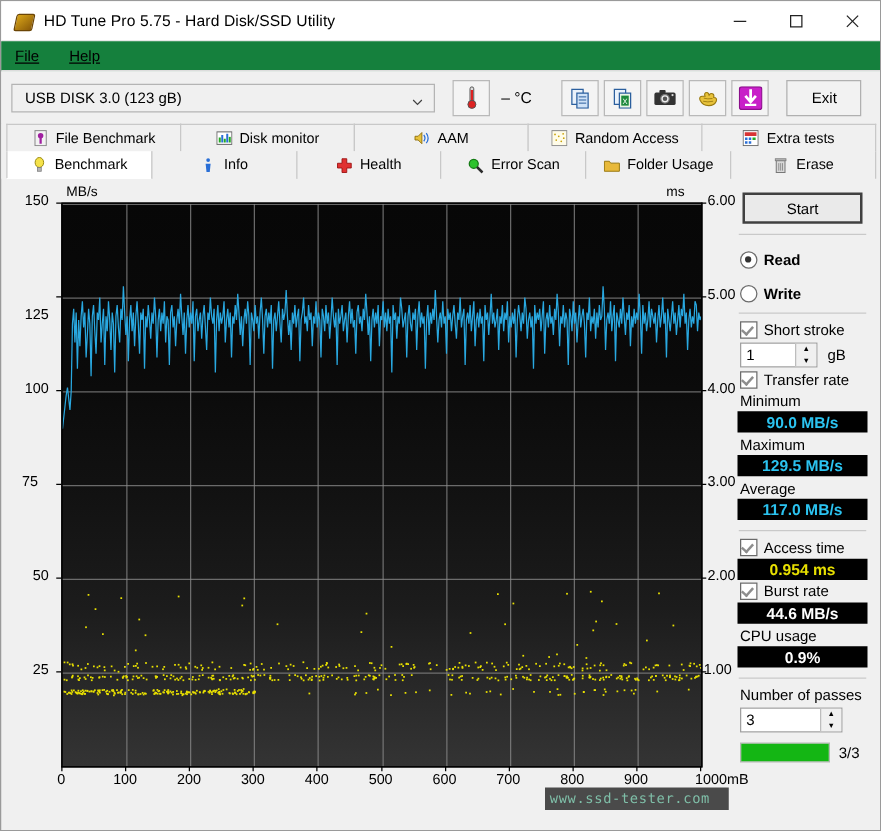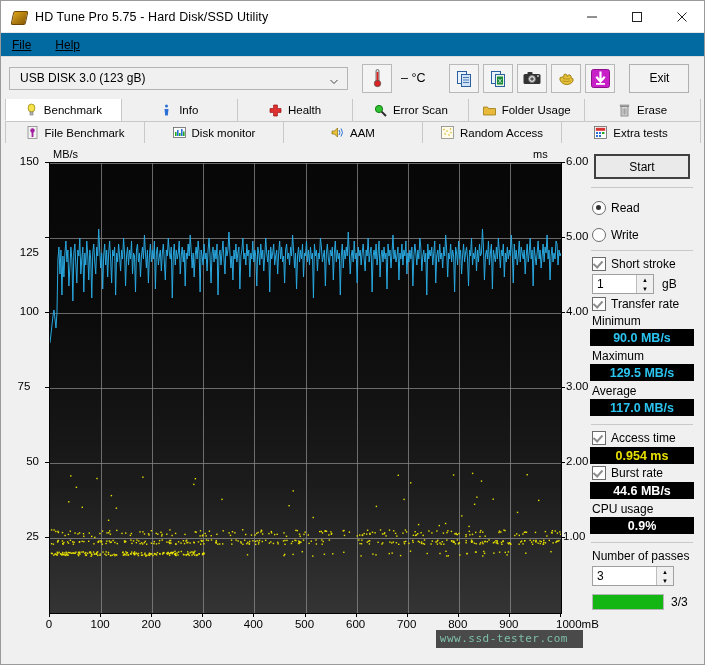--- a/index.html
+++ b/index.html
@@ -18,21 +18,21 @@
   .app-icon .d{position:absolute;left:1px;top:2px;width:13px;height:12px;
      background:linear-gradient(135deg,#d8a418,#8a5a08);
      transform:skewX(-12deg);border-radius:2px;border:1px solid #6b4505;}
   .title-text{font-size:12.5px;color:#000;letter-spacing:.1px;}
   .wbtns{margin-left:auto;display:flex;height:31px;}
   .wbtn{width:45px;height:31px;display:flex;align-items:center;justify-content:center;
         font-size:13px;color:#222;}
   .wbtn.close{font-size:14px;}
 
   
-  .menubar{height:23px;background:#0369a1;display:flex;align-items:center;
+  .menubar{height:23px;background:#15803d;display:flex;align-items:center;
            padding-left:9px;border-bottom:1px solid #dcdcdc;}
   .menuitem{font-size:12px;padding:2px 10px 2px 2px;margin-right:12px;color:#000;}
   .menuitem u{text-decoration:underline;}
 
   
   .toolbar{height:42px;display:flex;align-items:center;padding:0 8px;background:#f0f0f0;}
   .drive-select{width:339px;height:23px;background:#f0f0f0;border:1px solid #b4b4b4;
      display:flex;align-items:center;font-size:12px;padding-left:10px;box-sizing:border-box;
      position:relative;}
   .drive-select .chev{position:absolute;right:9px;top:7px;width:8px;height:8px;}
@@ -76,21 +76,21 @@
   .unit-right{position:absolute;left:528px;top:0px;font-size:11px;}
   .watermark{position:absolute;right:0px;bottom:0px;background:#4a4a4a;color:#7fbfa8;
      font-family:"DejaVu Sans Mono",monospace;font-size:11px;letter-spacing:.5px;
      padding:2px 15px 3px 4px;}
 
   
   .rpanel{width:112px;padding-left:6px;padding-top:4px;box-sizing:border-box;}
   .start-btn{width:92px;height:21px;background:#eaeaea;border:2px solid #404040;
      display:flex;align-items:center;justify-content:center;font-size:12px;margin:2px auto 0 auto;}
   .sep{height:1px;background:#c9c9c9;margin:8px 2px 6px 2px;}
-  .radio-row{display:flex;align-items:center;gap:5px;margin:13px 0 1px 3px;font-size:12px;}
+  .radio-row{display:flex;align-items:center;gap:5px;margin:13px 0 1px 3px;font-size:12px;font-weight:bold;}
   .radio{width:12px;height:12px;border:1px solid #6b6b6b;border-radius:50%;
      background:#fff;position:relative;flex:0 0 12px;}
   .radio.on::after{content:"";position:absolute;left:2.5px;top:2.5px;width:5px;height:5px;
      border-radius:50%;background:#333;}
   .cb-row{display:flex;align-items:center;gap:5px;margin:2px 0 2px 3px;font-size:12px;}
   .cb{width:12px;height:12px;border:1px solid #6b6b6b;background:#fff;position:relative;flex:0 0 12px;}
   .cb.on::after{content:"";position:absolute;left:2px;top:1px;width:4px;height:7px;
      border:solid #8d8d8d;border-width:0 2px 2px 0;transform:rotate(42deg);}
   .spin-row{display:flex;align-items:center;margin:3px 0 3px 3px;}
   .spin{width:62px;height:20px;border:1px solid #a0a0a0;background:#fff;display:flex;
@@ -207,77 +207,20 @@
         </svg>
       </div>
     </div>
 
     <div class="exit-btn">
       <span>Exit</span>
     </div>
   </div>
 
   <div class="tabstrip">
-    <div class="tabrow row2">
-      <div class="tab active">
-        <span class="ti">
-          <svg width="13" height="13" viewBox="0 0 13 13">
-              <ellipse cx="6.5" cy="5" rx="3.4" ry="4" fill="#f5e24a" stroke="#9a8a10" stroke-width="0.8"></ellipse>
-              <rect x="5" y="9" width="3" height="3" fill="#b5b5b5" stroke="#777" stroke-width="0.6"></rect>
-            </svg>
-        </span>
-        <span>Benchmark</span>
-      </div>
-      <div class="tab">
-        <span class="ti">
-          <svg width="13" height="13" viewBox="0 0 13 13">
-              <circle cx="6.5" cy="2" r="1.5" fill="#2a6fd6"></circle>
-              <path d="M4.5 5 L8.5 5 L7.8 11.5 L5.2 11.5 Z" fill="#2a6fd6"></path>
-            </svg>
-        </span>
-        <span>Info</span>
-      </div>
-      <div class="tab">
-        <span class="ti">
-          <svg width="13" height="13" viewBox="0 0 13 13">
-              <path d="M4.6 1 H8.4 V4.6 H12 V8.4 H8.4 V12 H4.6 V8.4 H1 V4.6 H4.6 Z" fill="#e03232" stroke="#9a1010" stroke-width="0.7"></path>
-            </svg>
-        </span>
-        <span>Health</span>
-      </div>
-      <div class="tab">
-        <span class="ti">
-          <svg width="13" height="13" viewBox="0 0 13 13">
-              <circle cx="5" cy="5" r="3.6" fill="#2ec22e" stroke="#147a14" stroke-width="1"></circle>
-              <line x1="7.6" y1="7.6" x2="12" y2="12" stroke="#2b2b2b" stroke-width="2"></line>
-            </svg>
-        </span>
-        <span>Error Scan</span>
-      </div>
-      <div class="tab">
-        <span class="ti">
-          <svg width="13" height="13" viewBox="0 0 13 13">
-              <path d="M0.5 3 L4.5 3 L5.5 4.5 L12.5 4.5 L12.5 11 L0.5 11 Z" fill="#e8b93a" stroke="#9a7a10" stroke-width="0.8"></path>
-            </svg>
-        </span>
-        <span>Folder Usage</span>
-      </div>
-      <div class="tab">
-        <span class="ti">
-          <svg width="13" height="13" viewBox="0 0 13 13">
-              <rect x="3" y="2.5" width="7" height="9.5" fill="#d8d8d8" stroke="#777" stroke-width="0.8"></rect>
-              <rect x="2.2" y="1" width="8.6" height="1.6" fill="#b5b5b5" stroke="#777" stroke-width="0.6"></rect>
-              <line x1="5" y1="4.5" x2="5" y2="10.5" stroke="#888" stroke-width="0.7"></line>
-              <line x1="6.5" y1="4.5" x2="6.5" y2="10.5" stroke="#888" stroke-width="0.7"></line>
-              <line x1="8" y1="4.5" x2="8" y2="10.5" stroke="#888" stroke-width="0.7"></line>
-            </svg>
-        </span>
-        <span>Erase</span>
-      </div>
-    </div>
     <div class="tabrow row1">
       <div class="tab">
         <span class="ti">
           <svg width="13" height="13" viewBox="0 0 13 13">
               <rect x="2" y="0.5" width="9" height="12" fill="#f2f2f2" stroke="#888" stroke-width="0.8"></rect>
               <circle cx="6.5" cy="4.5" r="2.2" fill="#a020a0"></circle>
               <rect x="5.6" y="6" width="1.8" height="5" fill="#a020a0"></rect>
             </svg>
         </span>
         <span>File Benchmark</span>
@@ -325,20 +268,77 @@
               <rect x="0.5" y="0.5" width="12" height="12" fill="#fff" stroke="#666" stroke-width="0.8"></rect>
               <rect x="1.8" y="1.8" width="9.4" height="3" fill="#d83434"></rect>
               <rect x="2" y="6" width="2" height="2" fill="#2a6fd6"></rect>
               <rect x="5" y="6" width="2" height="2" fill="#2a6fd6"></rect>
               <rect x="8" y="6" width="2.5" height="2" fill="#22aa22"></rect>
               <rect x="2" y="9" width="2" height="2" fill="#2a6fd6"></rect>
               <rect x="5" y="9" width="2" height="2" fill="#2a6fd6"></rect>
             </svg>
         </span>
         <span>Extra tests</span>
+      </div>
+    </div>
+    <div class="tabrow row2">
+      <div class="tab active">
+        <span class="ti">
+          <svg width="13" height="13" viewBox="0 0 13 13">
+              <ellipse cx="6.5" cy="5" rx="3.4" ry="4" fill="#f5e24a" stroke="#9a8a10" stroke-width="0.8"></ellipse>
+              <rect x="5" y="9" width="3" height="3" fill="#b5b5b5" stroke="#777" stroke-width="0.6"></rect>
+            </svg>
+        </span>
+        <span>Benchmark</span>
+      </div>
+      <div class="tab">
+        <span class="ti">
+          <svg width="13" height="13" viewBox="0 0 13 13">
+              <circle cx="6.5" cy="2" r="1.5" fill="#2a6fd6"></circle>
+              <path d="M4.5 5 L8.5 5 L7.8 11.5 L5.2 11.5 Z" fill="#2a6fd6"></path>
+            </svg>
+        </span>
+        <span>Info</span>
+      </div>
+      <div class="tab">
+        <span class="ti">
+          <svg width="13" height="13" viewBox="0 0 13 13">
+              <path d="M4.6 1 H8.4 V4.6 H12 V8.4 H8.4 V12 H4.6 V8.4 H1 V4.6 H4.6 Z" fill="#e03232" stroke="#9a1010" stroke-width="0.7"></path>
+            </svg>
+        </span>
+        <span>Health</span>
+      </div>
+      <div class="tab">
+        <span class="ti">
+          <svg width="13" height="13" viewBox="0 0 13 13">
+              <circle cx="5" cy="5" r="3.6" fill="#2ec22e" stroke="#147a14" stroke-width="1"></circle>
+              <line x1="7.6" y1="7.6" x2="12" y2="12" stroke="#2b2b2b" stroke-width="2"></line>
+            </svg>
+        </span>
+        <span>Error Scan</span>
+      </div>
+      <div class="tab">
+        <span class="ti">
+          <svg width="13" height="13" viewBox="0 0 13 13">
+              <path d="M0.5 3 L4.5 3 L5.5 4.5 L12.5 4.5 L12.5 11 L0.5 11 Z" fill="#e8b93a" stroke="#9a7a10" stroke-width="0.8"></path>
+            </svg>
+        </span>
+        <span>Folder Usage</span>
+      </div>
+      <div class="tab">
+        <span class="ti">
+          <svg width="13" height="13" viewBox="0 0 13 13">
+              <rect x="3" y="2.5" width="7" height="9.5" fill="#d8d8d8" stroke="#777" stroke-width="0.8"></rect>
+              <rect x="2.2" y="1" width="8.6" height="1.6" fill="#b5b5b5" stroke="#777" stroke-width="0.6"></rect>
+              <line x1="5" y1="4.5" x2="5" y2="10.5" stroke="#888" stroke-width="0.7"></line>
+              <line x1="6.5" y1="4.5" x2="6.5" y2="10.5" stroke="#888" stroke-width="0.7"></line>
+              <line x1="8" y1="4.5" x2="8" y2="10.5" stroke="#888" stroke-width="0.7"></line>
+            </svg>
+        </span>
+        <span>Erase</span>
       </div>
     </div>
   </div>
 
   <div class="main">
 
     <div class="chartwrap">
       <div class="unit-left">MB/s</div>
       <div class="unit-right">ms</div>
 

